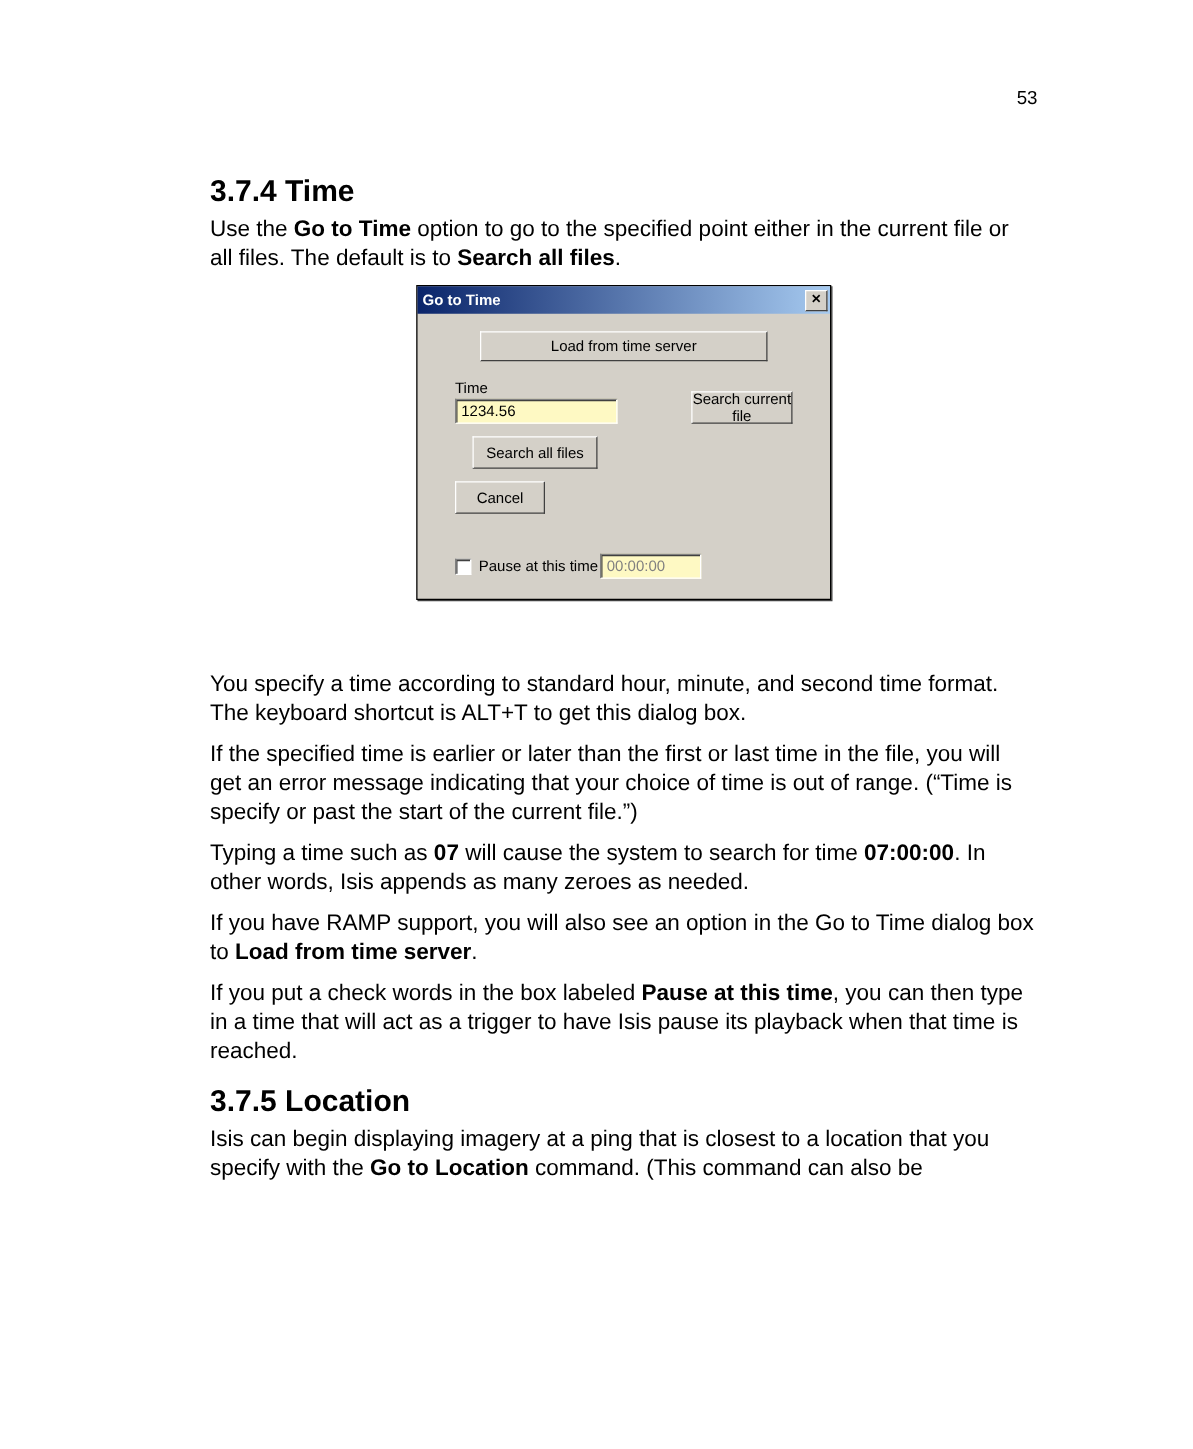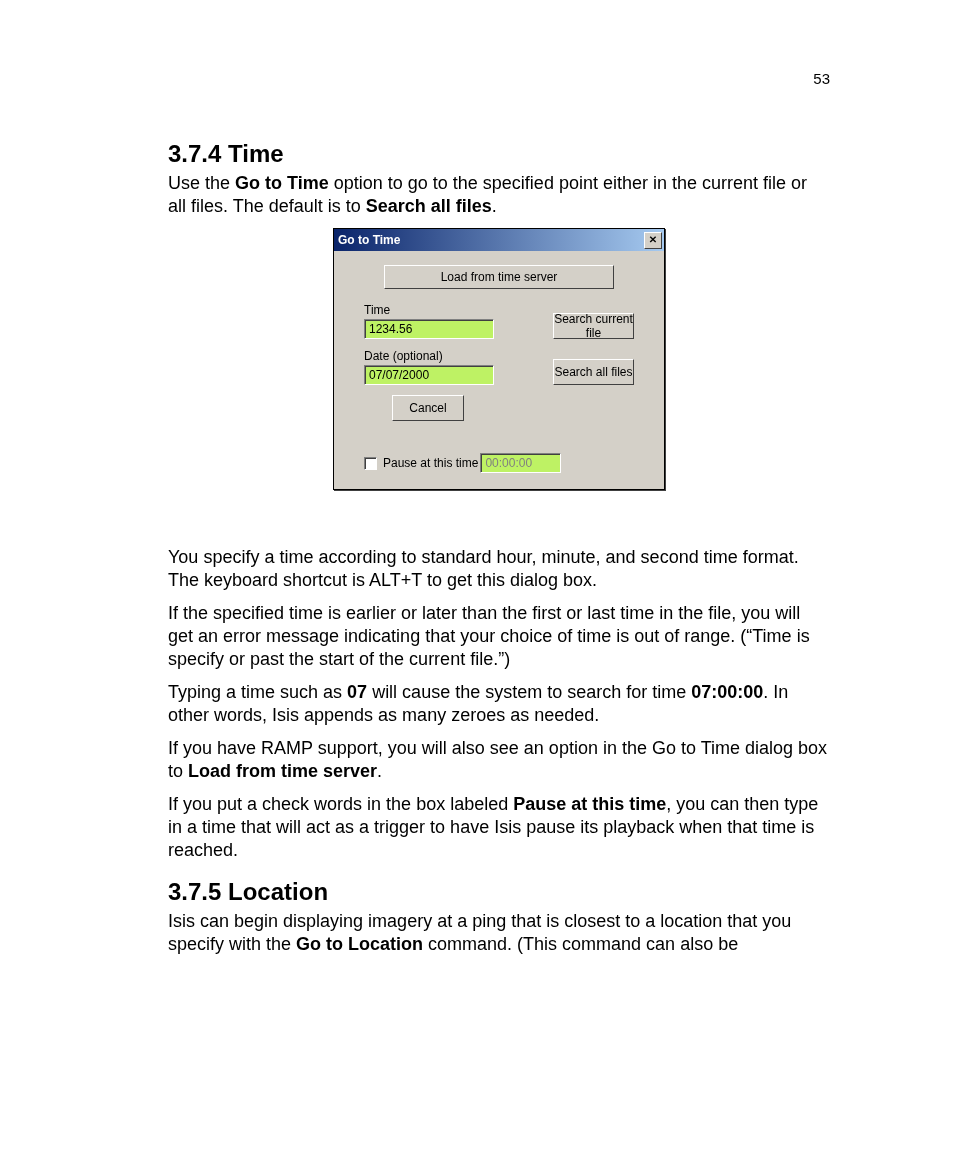--- a/index.html
+++ b/index.html
@@ -86,40 +86,39 @@
     border-top: 1px solid #fff;
     border-left: 1px solid #fff;
     border-right: 1px solid #404040;
     border-bottom: 1px solid #404040;
     font-size: 12px;
     text-align: center;
     box-sizing: border-box;
     display: flex;
     align-items: center;
     justify-content: center;
-    margin-left: 28px;
   }
   .loadbtn {
     width: 230px;
     height: 24px;
     margin: 0 auto 14px auto;
   }
   .row {
     display: flex;
     align-items: flex-end;
     margin-bottom: 10px;
     gap: 45px;
   }
   .fieldcol { flex: 0 0 auto; }
   .lbl {
     font-size: 12px;
     margin-bottom: 2px;
   }
   .wininput {
-    background: #bef264;
+    background: #fef9c3;
     border-top: 1px solid #808080;
     border-left: 1px solid #808080;
     border-right: 1px solid #fff;
     border-bottom: 1px solid #fff;
     box-shadow: inset 1px 1px 0 #404040;
     font-size: 12px;
     padding: 2px 4px;
     box-sizing: border-box;
     height: 20px;
     width: 130px;
@@ -191,24 +190,20 @@
 
         <div class="row">
           <div class="fieldcol">
             <div class="lbl">Time</div>
             <div class="wininput">1234.56</div>
           </div>
           <div class="winbtn sidebtn">Search current file</div>
         </div>
 
         <div class="row">
-          <div class="fieldcol">
-            <div class="lbl">Date (optional)</div>
-            <div class="wininput">07/07/2000</div>
-          </div>
           <div class="winbtn sidebtn">Search all files</div>
         </div>
 
         <div class="hintrow">
           <div class="winbtn cancelbtn">Cancel</div>
         </div>
 
         <div class="pauserow">
           <div class="wincheck"></div>
           <span class="pauselabel">Pause at this time</span>

